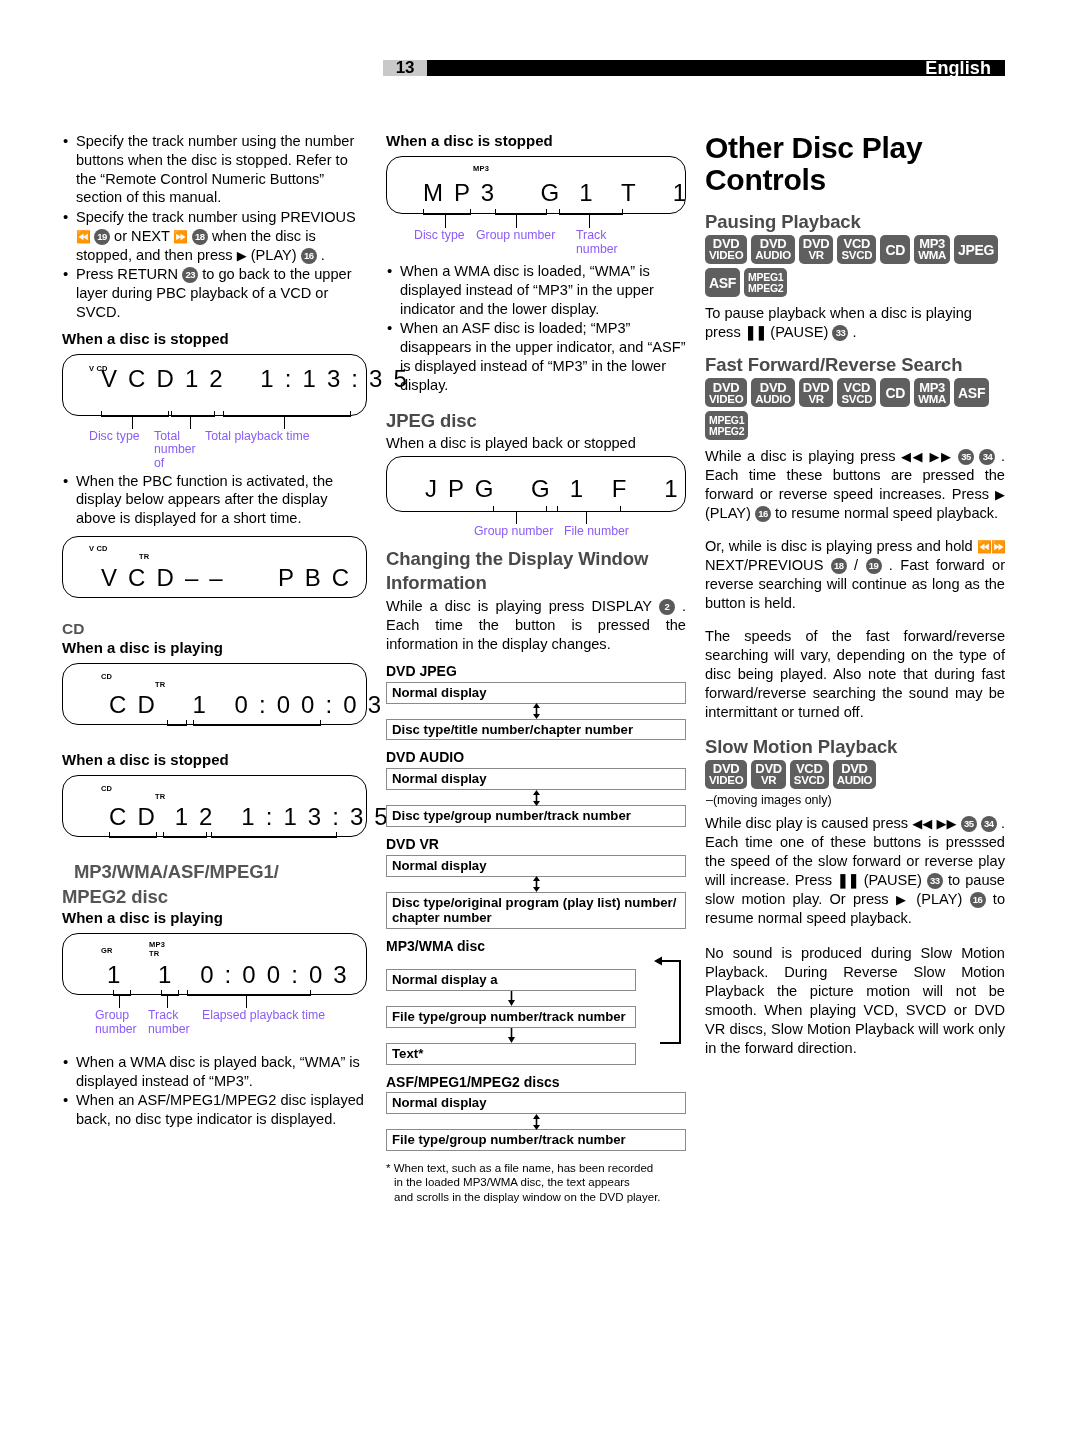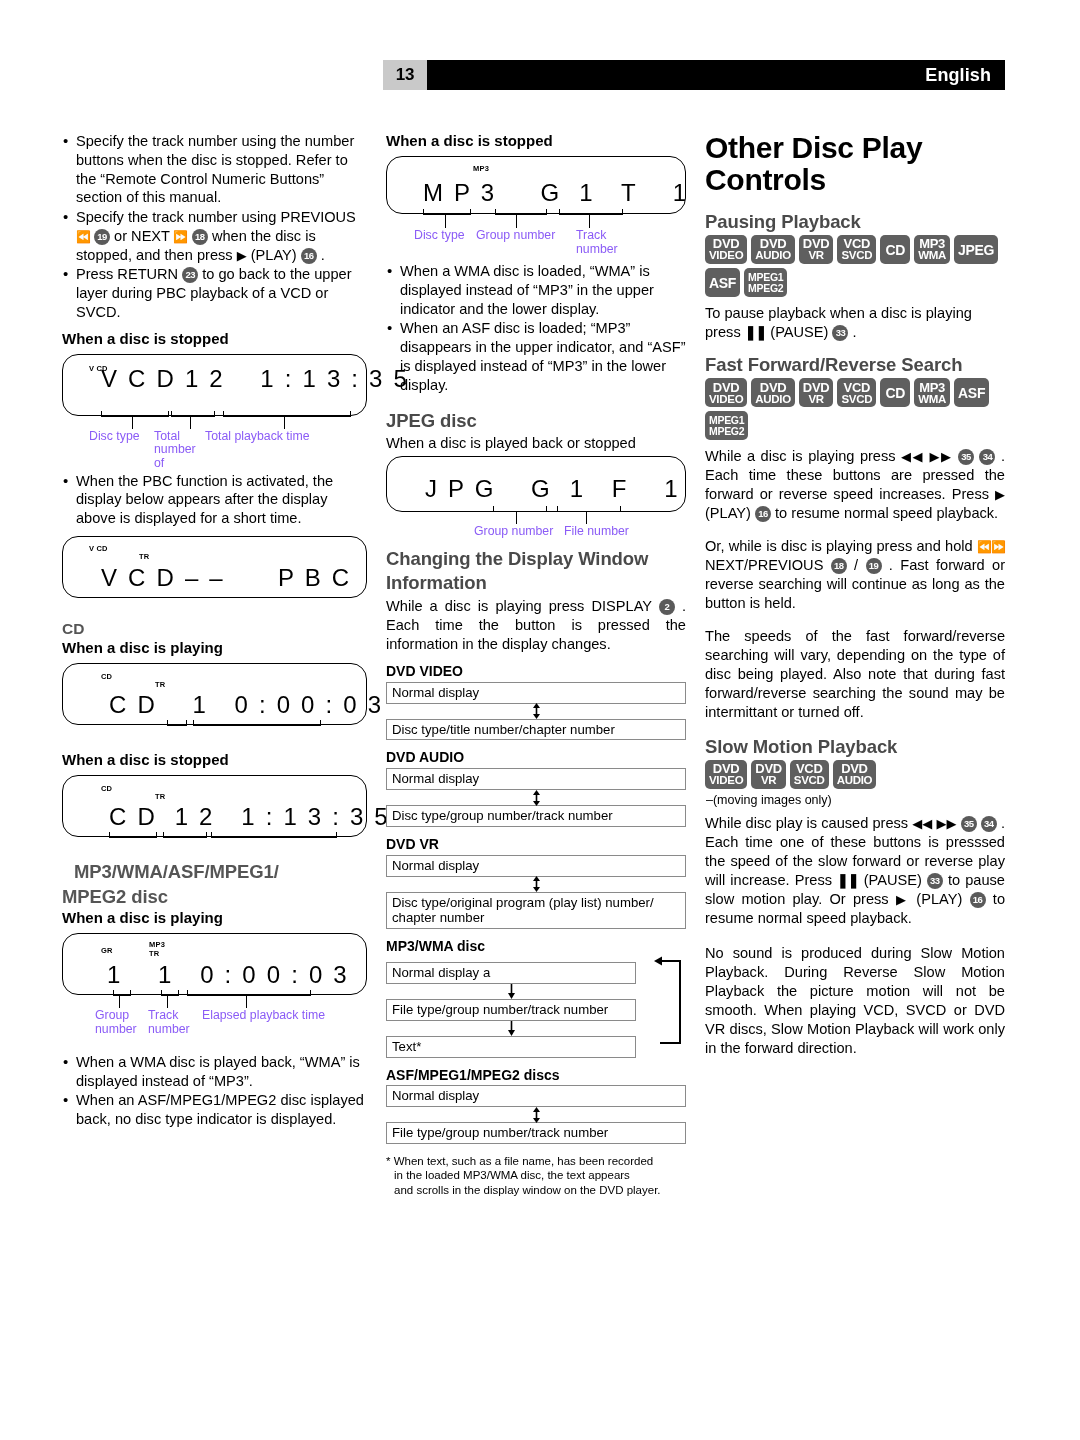--- a/index.html
+++ b/index.html
@@ -15,21 +15,21 @@
     position: relative;
     overflow: hidden;
   }
 
   
   .header {
     position: absolute;
     left: 383px;
     top: 60px;
     width: 622px;
-    height: 30px;
+    height: 16px;
     display: flex;
     align-items: stretch;
   }
   .page-num {
     width: 44px;
     background: #c9c9c9;
     color: #000;
     font-weight: bold;
     font-size: 17px;
     display: flex;
@@ -229,20 +229,21 @@
   
   .flowgroup { margin-bottom: 9px; position: relative; }
   .flowbox {
     border: 1.1px solid #8a8a8a;
     font-size: 13.2px;
     padding: 2px 5px;
     line-height: 1.2;
     color: #000;
     box-sizing: border-box;
     background: #fff;
+    font-weight: bold;
   }
   .arrow-2way, .arrow-1way {
     text-align: center;
     font-size: 14px;
     line-height: 1;
     height: 15px;
     display: flex;
     align-items: center;
     justify-content: center;
     color: #000;
@@ -401,21 +402,21 @@
     <div class="tick" style="left:200px; top:0px; height:12px;"></div>
     <div class="callout-label" style="left:88px; top:13px;">Group number</div>
     <div class="callout-label" style="left:178px; top:13px;">File number</div>
   </div>
 
   <div class="h2" style="margin-top:6px;">Changing the Display Window</div>
   <div class="h2" style="margin-bottom:4px;">Information</div>
   <p class="body">While a disc is playing press DISPLAY <span class="btnnum">2</span> . Each time the button is pressed the information in the display changes.</p>
 
   <div class="flowgroup">
-    <div class="h3b" style="font-size:14px; margin-bottom:2px;">DVD VIDEO</div>
+    <div class="h3b" style="font-size:14px; margin-bottom:2px;">DVD JPEG</div>
     <div class="flowbox">Normal display</div>
     <div class="arrow-2way">
       <svg width="9" height="16" viewBox="0 0 9 16">
           <polygon points="4.5,0 8,5 1,5" fill="#000"></polygon>
           <rect x="3.7" y="4" width="1.6" height="8" fill="#000"></rect>
           <polygon points="4.5,16 8,11 1,11" fill="#000"></polygon>
         </svg>
     </div>
     <div class="flowbox">Disc type/title number/chapter number</div>
   </div>
@@ -440,21 +441,21 @@
       <svg width="9" height="16" viewBox="0 0 9 16">
           <polygon points="4.5,0 8,5 1,5" fill="#000"></polygon>
           <rect x="3.7" y="4" width="1.6" height="8" fill="#000"></rect>
           <polygon points="4.5,16 8,11 1,11" fill="#000"></polygon>
         </svg>
     </div>
     <div class="flowbox">Disc type/original program (play list) number/ chapter number</div>
   </div>
 
   <div class="flowgroup" style="position:relative; padding-right:28px;">
-    <div class="h3b" style="font-size:14px; margin-bottom:7px;">MP3/WMA disc</div>
+    <div class="h3b" style="font-size:14px; margin-bottom:14px;">MP3/WMA disc</div>
     <div class="flowbox" style="width:250px;">Normal display a</div>
     <div class="arrow-1way" style="width:250px;">
       <svg width="9" height="15" viewBox="0 0 9 15">
           <rect x="3.7" y="0" width="1.6" height="10" fill="#000"></rect>
           <polygon points="4.5,15 8,9 1,9" fill="#000"></polygon>
         </svg>
     </div>
     <div class="flowbox" style="width:250px;">File type/group number/track number</div>
     <div class="arrow-1way" style="width:250px;">
       <svg width="9" height="15" viewBox="0 0 9 15">

